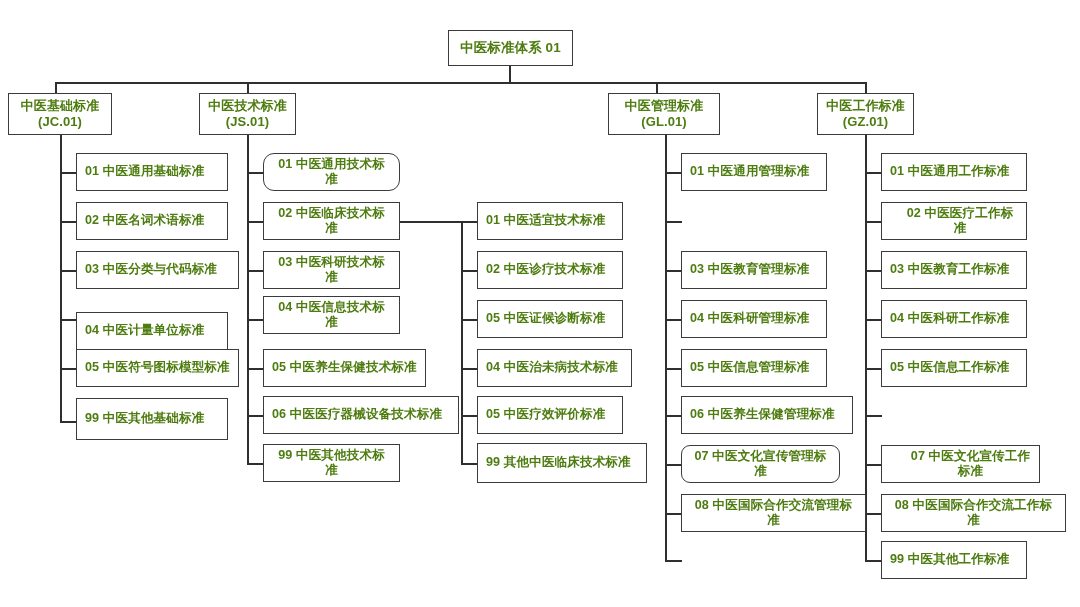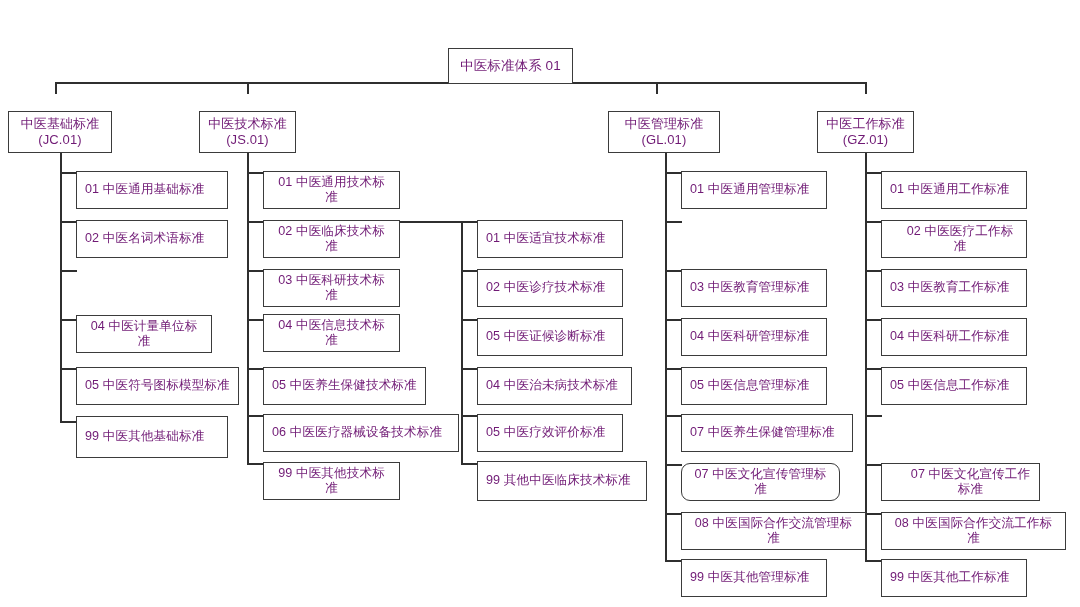--- a/index.html
+++ b/index.html
@@ -18,26 +18,25 @@
   }
   .node {
     position: absolute;
     box-sizing: border-box;
     background: #ffffff;
     border: 1.6px solid #3b3b3b;
     display: flex;
     align-items: center;
     justify-content: center;
     text-align: center;
-    color: #701a75;
-    font-weight: normal;
+    color: #4d7c0f;
+    font-weight: bold;
     line-height: 1.22;
     letter-spacing: 0.1px;
     z-index: 3;
-    margin-top: 18px;
   }
   .node.root {
     font-size: 13.5px;
   }
   .node.cat {
     font-size: 13px;
     flex-direction: column;
   }
   .node.leaf {
     font-size: 12.6px;
@@ -109,38 +108,41 @@
   <div class="node leaf" style="left:76px; top:153px; width:152px; height:38px;">
     <span>01 中医通用基础标准</span>
   </div>
 
   <div class="conn h" style="left:60px; top:221px; width:17px;"></div>
   <div class="node leaf" style="left:76px; top:202px; width:152px; height:38px;">
     <span>02 中医名词术语标准</span>
   </div>
 
   <div class="conn h" style="left:60px; top:270px; width:17px;"></div>
+  <div class="node leaf" style="left:76px; top:251px; width:163px; height:38px;">
+    <span>03 中医分类与代码标准</span>
+  </div>
 
   <div class="conn h" style="left:60px; top:319px; width:17px;"></div>
-  <div class="node leaf" style="left:76px; top:297px; width:136px; height:38px;">
+  <div class="node leaf" style="left:76px; top:312px; width:152px; height:38px;">
     <span>04 中医计量单位标准</span>
   </div>
 
   <div class="conn h" style="left:60px; top:368px; width:17px;"></div>
   <div class="node leaf" style="left:76px; top:349px; width:163px; height:38px;">
     <span>05 中医符号图标模型标准</span>
   </div>
 
   <div class="conn h" style="left:60px; top:421px; width:17px;"></div>
   <div class="node leaf" style="left:76px; top:398px; width:152px; height:42px;">
     <span>99 中医其他基础标准</span>
   </div>
 
   <div class="conn h" style="left:247px; top:172px; width:17px;"></div>
-  <div class="node leaf" style="left:263px; top:153px; width:137px; height:38px;">
+  <div class="node leaf" style="left:263px; top:153px; width:137px; height:38px;border-radius:11px;">
     <span>01 中医通用技术标准</span>
   </div>
 
   <div class="conn h" style="left:247px; top:221px; width:17px;"></div>
   <div class="node leaf" style="left:263px; top:202px; width:137px; height:38px;">
     <span>02 中医临床技术标准</span>
   </div>
 
   <div class="conn h" style="left:247px; top:270px; width:17px;"></div>
   <div class="node leaf" style="left:263px; top:251px; width:137px; height:38px;">
@@ -214,37 +216,34 @@
     <span>04 中医科研管理标准</span>
   </div>
 
   <div class="conn h" style="left:665px; top:368px; width:17px;"></div>
   <div class="node leaf" style="left:681px; top:349px; width:146px; height:38px;">
     <span>05 中医信息管理标准</span>
   </div>
 
   <div class="conn h" style="left:665px; top:415px; width:17px;"></div>
   <div class="node leaf" style="left:681px; top:396px; width:172px; height:38px;">
-    <span>07 中医养生保健管理标准</span>
+    <span>06 中医养生保健管理标准</span>
   </div>
 
   <div class="conn h" style="left:665px; top:464px; width:17px;"></div>
   <div class="node leaf" style="left:681px; top:445px; width:159px; height:38px;border-radius:9px;">
     <span>07 中医文化宣传管理标准</span>
   </div>
 
   <div class="conn h" style="left:665px; top:513px; width:17px;"></div>
   <div class="node leaf" style="left:681px; top:494px; width:185px; height:38px;">
     <span>08 中医国际合作交流管理标准</span>
   </div>
 
   <div class="conn h" style="left:665px; top:560px; width:17px;"></div>
-  <div class="node leaf" style="left:681px; top:541px; width:146px; height:38px;">
-    <span>99 中医其他管理标准</span>
-  </div>
 
   <div class="conn h" style="left:865px; top:172px; width:17px;"></div>
   <div class="node leaf" style="left:881px; top:153px; width:146px; height:38px;">
     <span>01 中医通用工作标准</span>
   </div>
 
   <div class="conn h" style="left:865px; top:221px; width:17px;"></div>
   <div class="node leaf" style="left:881px; top:202px; width:146px; height:38px;padding-left:20px;">
     <span>02 中医医疗工作标准</span>
   </div>

